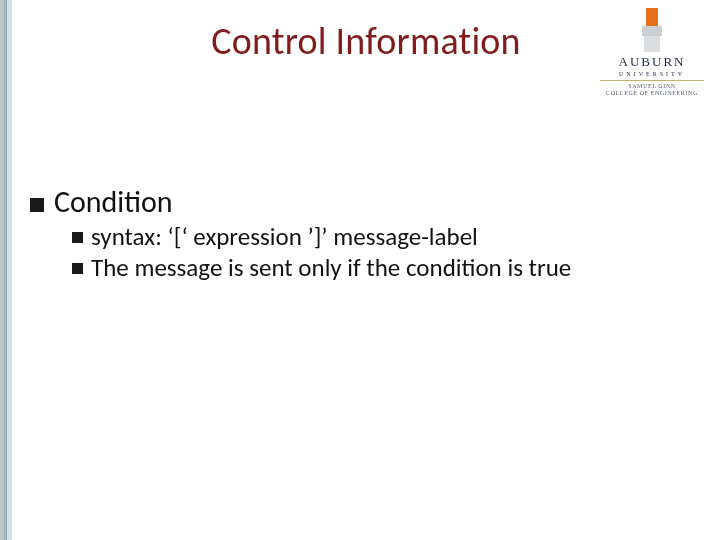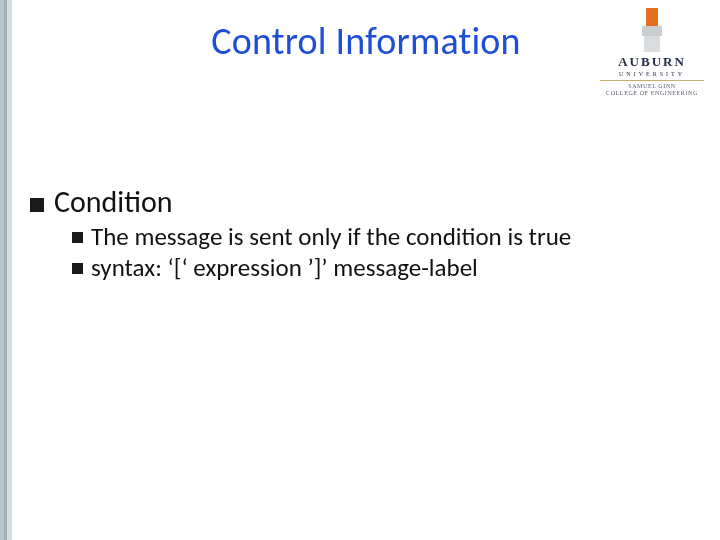--- a/index.html
+++ b/index.html
@@ -24,21 +24,21 @@
     width: 708px; height: 540px;
   }
   .title {
     position: absolute;
     top: 18px;
     left: 0;
     width: 100%;
     text-align: center;
     font-size: 38px;
     font-weight: 400;
-    color: #1d4ed8;
+    color: #7f1d1d;
     letter-spacing: 0.2px;
   }
   .logo {
     position: absolute;
     top: 8px;
     right: 14px;
     width: 108px;
     text-align: center;
   }
   .logo-tower {
@@ -56,21 +56,21 @@
   }
   .logo-tower .base {
     position:absolute; left:2px; top:28px; width:16px; height:16px;
     background:#d9dde0;
   }
   .logo-word {
     font-family: Georgia, "Times New Roman", serif;
     font-size: 13px;
     letter-spacing: 2px;
     color: #1f2a44;
-    font-weight: 700;
+    font-weight: 400;
     text-align: center;
   }
   .logo-univ {
     font-family: Georgia, serif;
     font-size: 6px;
     letter-spacing: 3px;
     color: #1f2a44;
     margin-top: 1px;
   }
   .logo-rule {
@@ -153,22 +153,22 @@
   </div>
 
   <div class="content">
     <div class="l1">
       <div class="bullet"></div>
       <div class="txt">Condition</div>
     </div>
     <div class="l2-wrap">
       <div class="l2">
         <div class="bullet"></div>
-        <div class="txt">The message is sent only if the condition is true</div>
+        <div class="txt">syntax: ‘[‘ expression ’]’ message-label</div>
       </div>
       <div class="l2">
         <div class="bullet"></div>
-        <div class="txt">syntax: ‘[‘ expression ’]’ message-label</div>
+        <div class="txt">The message is sent only if the condition is true</div>
       </div>
     </div>
   </div>
 
 </div>
 
 </body></html>

